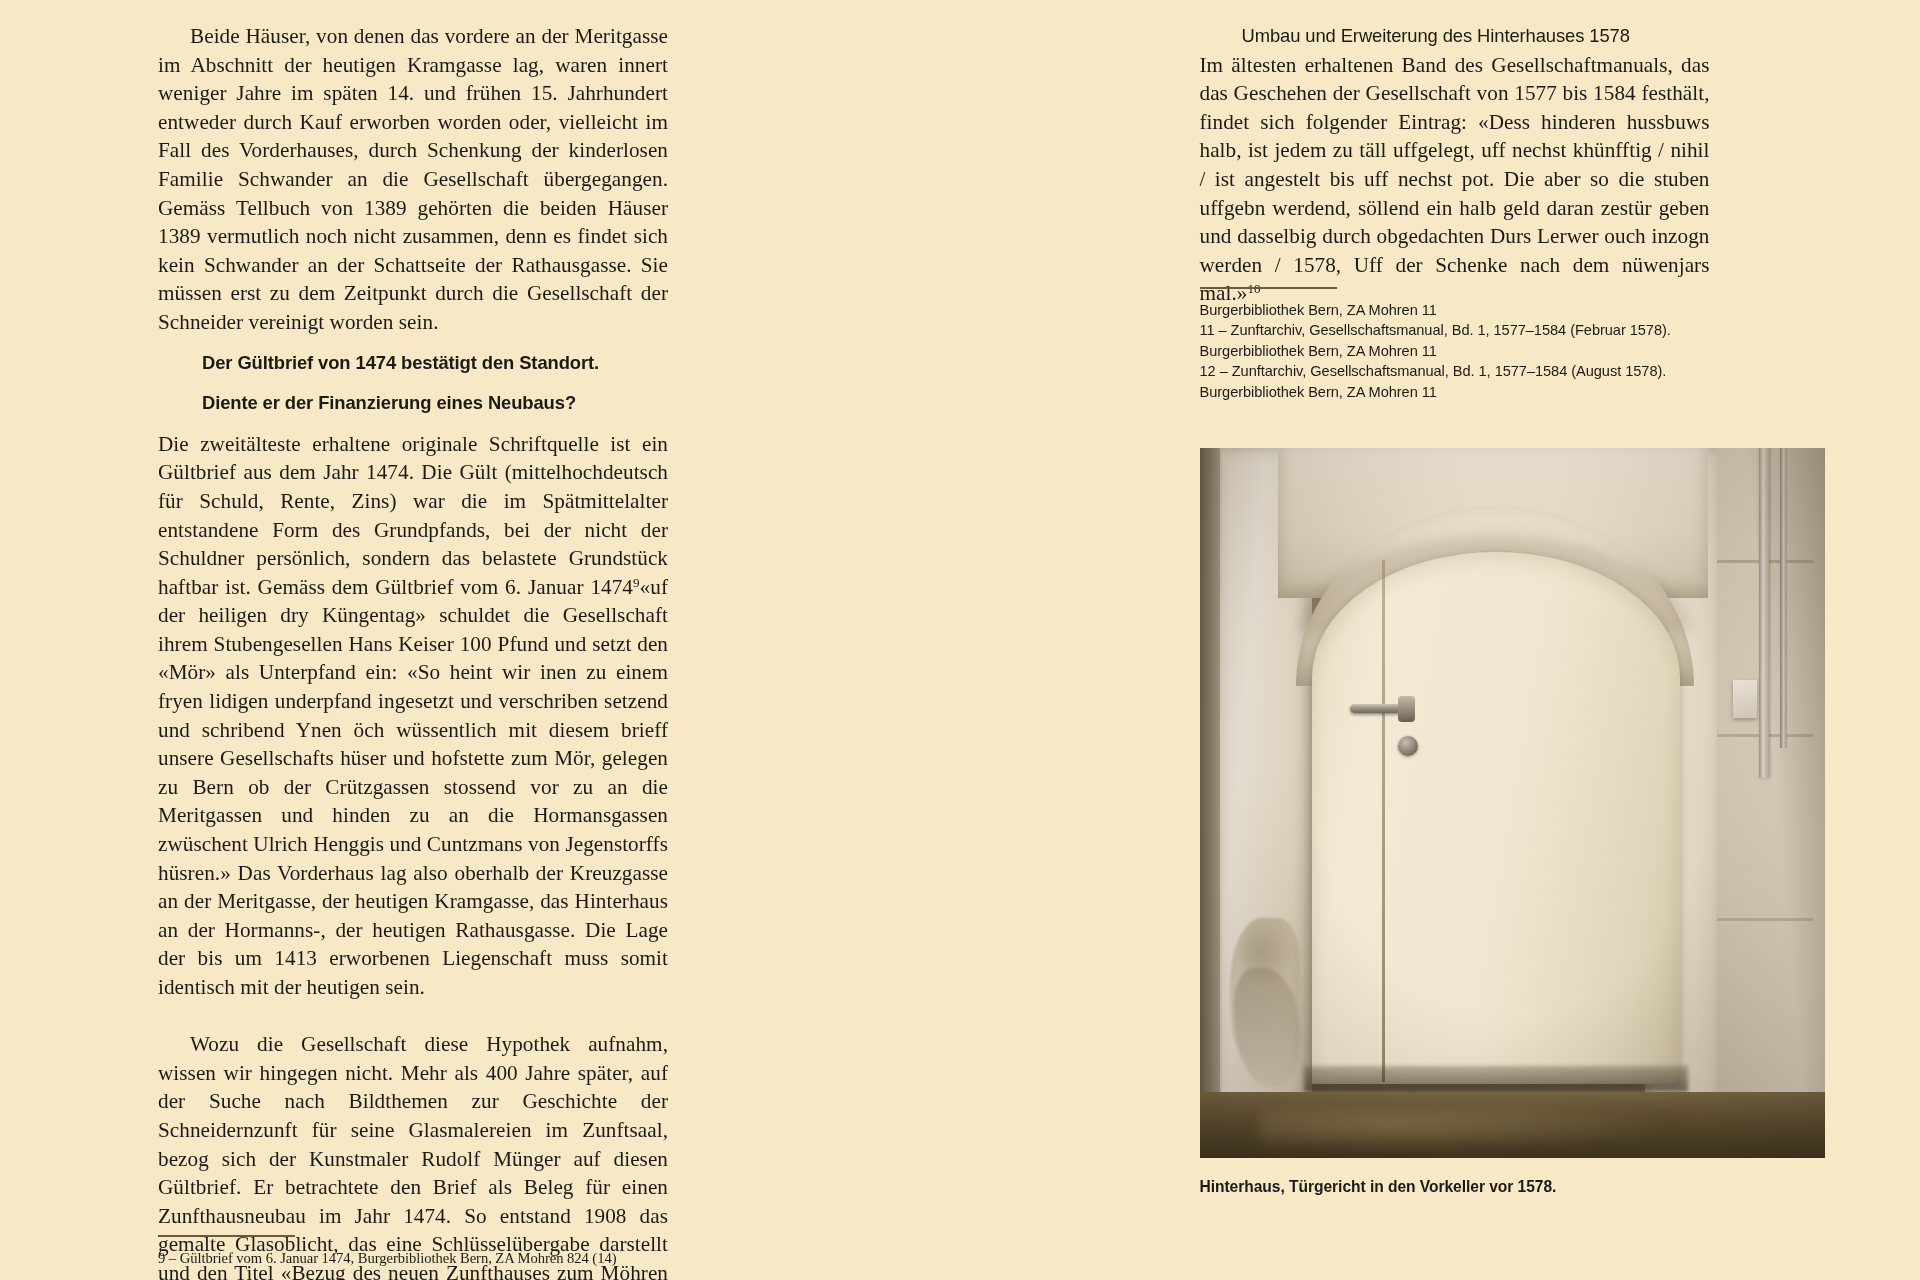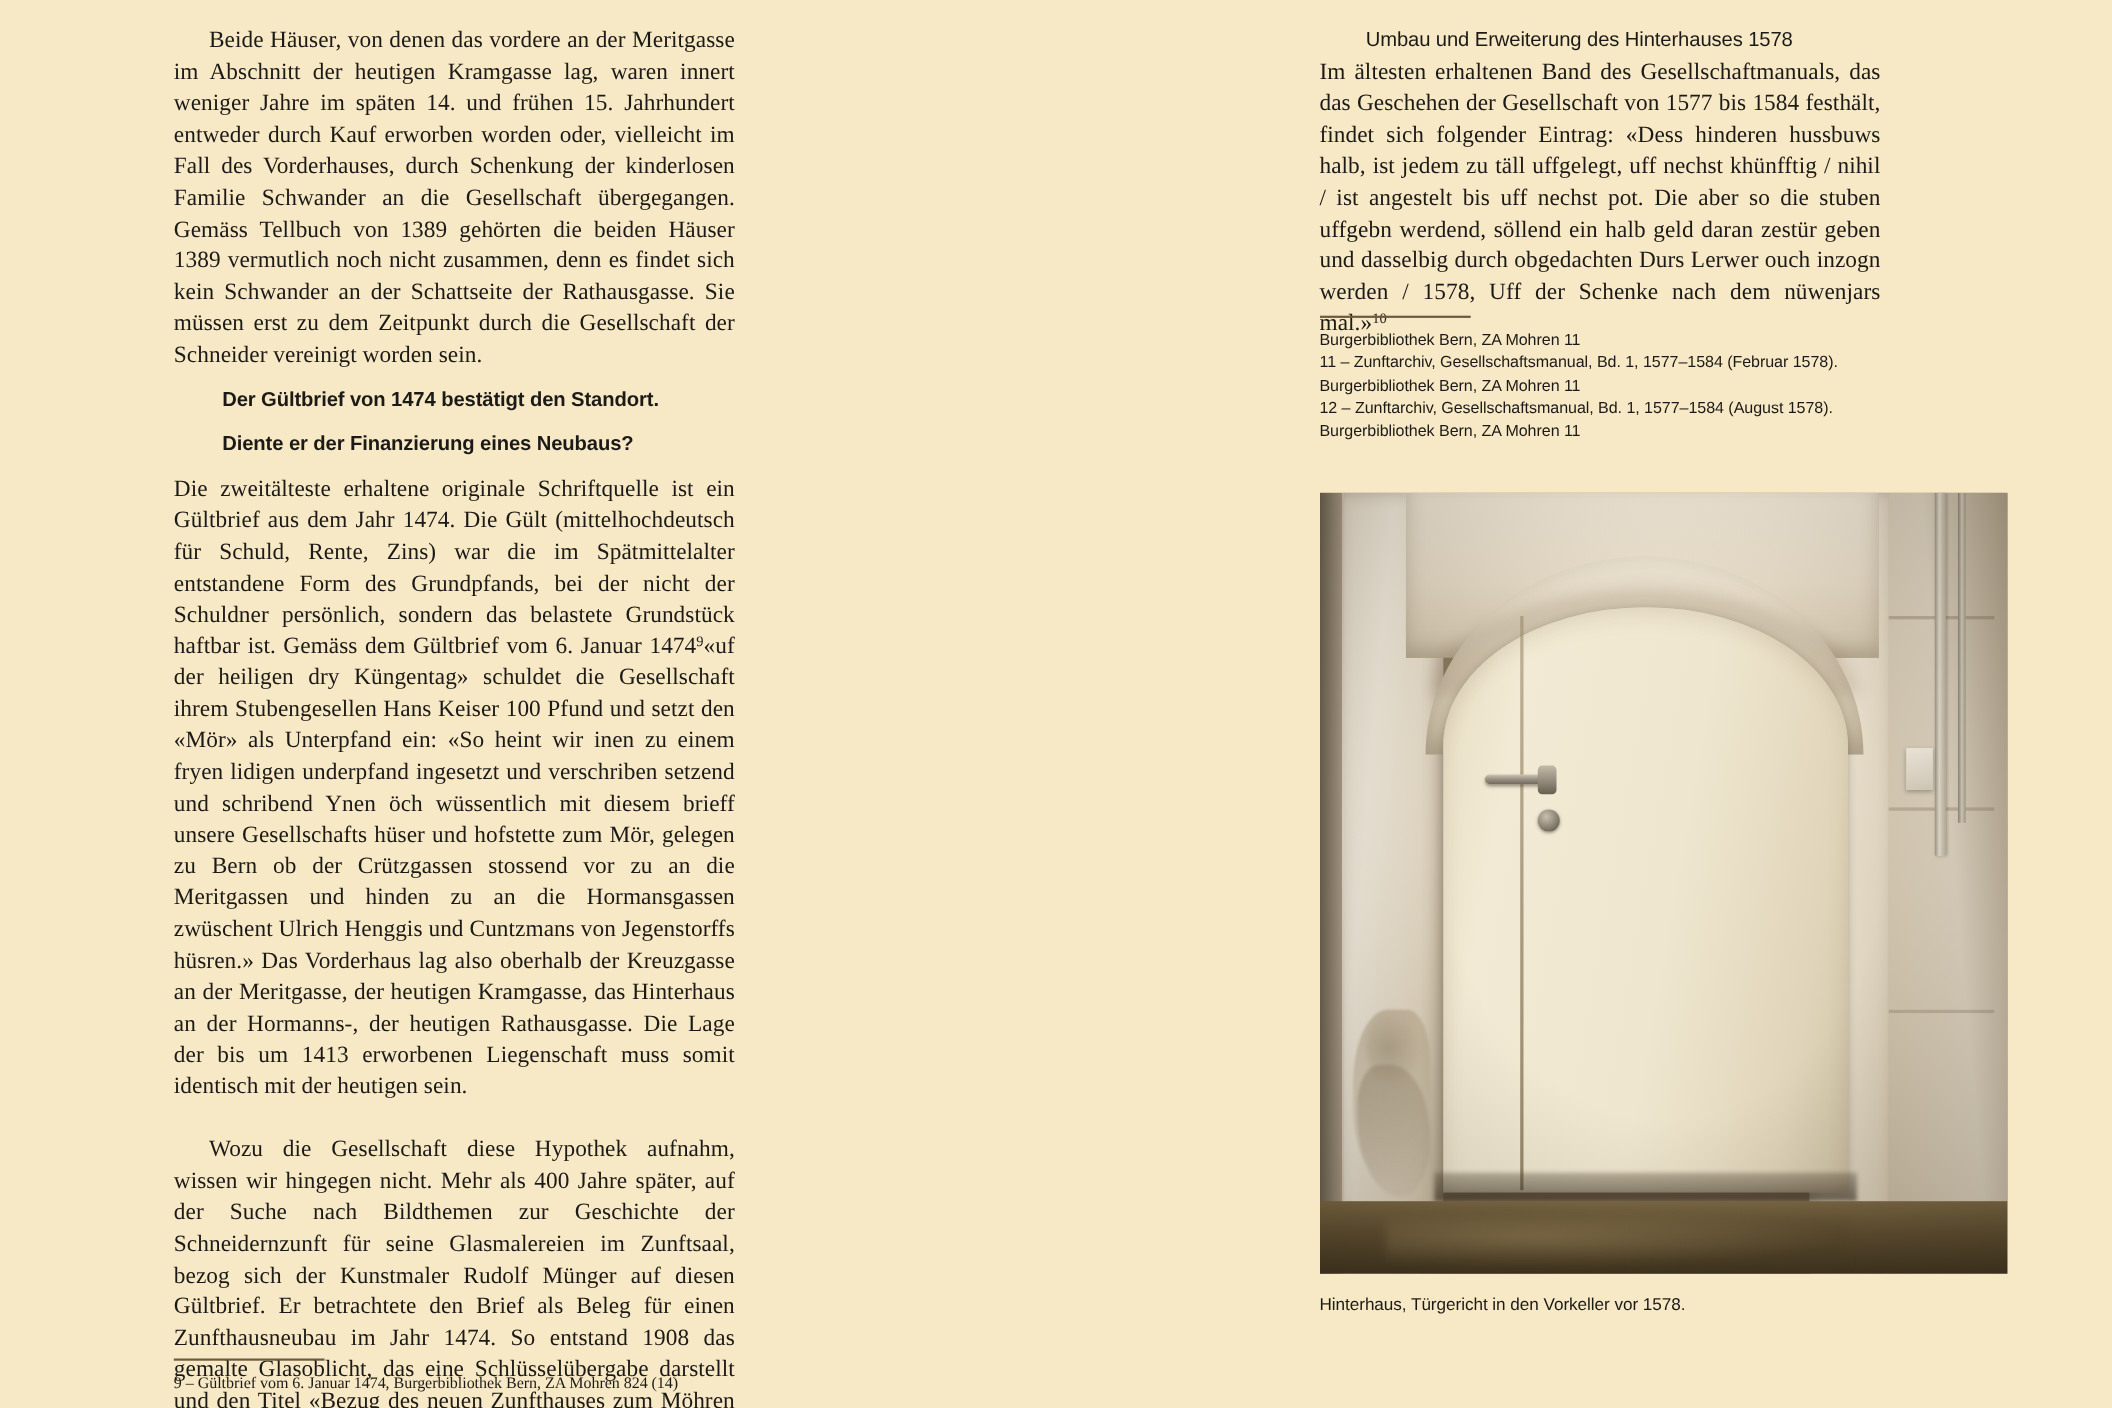--- a/index.html
+++ b/index.html
@@ -127,21 +127,21 @@
     height: 100%;
     overflow: hidden;
     background: #8a7a63;
   }
   .caption {
     position: absolute;
     left: 229px;
     top: 1178px;
     width: 600px;
     font-family: "Liberation Sans", sans-serif;
-    font-weight: normal;
+    font-weight: bold;
     font-size: 15.6px;
     letter-spacing: -0.05px;
     color: #1c1a17;
   }
 
   
   .wall-left {
     position: absolute;
     left: 0; top: 0;
     width: 90px; height: 100%;

